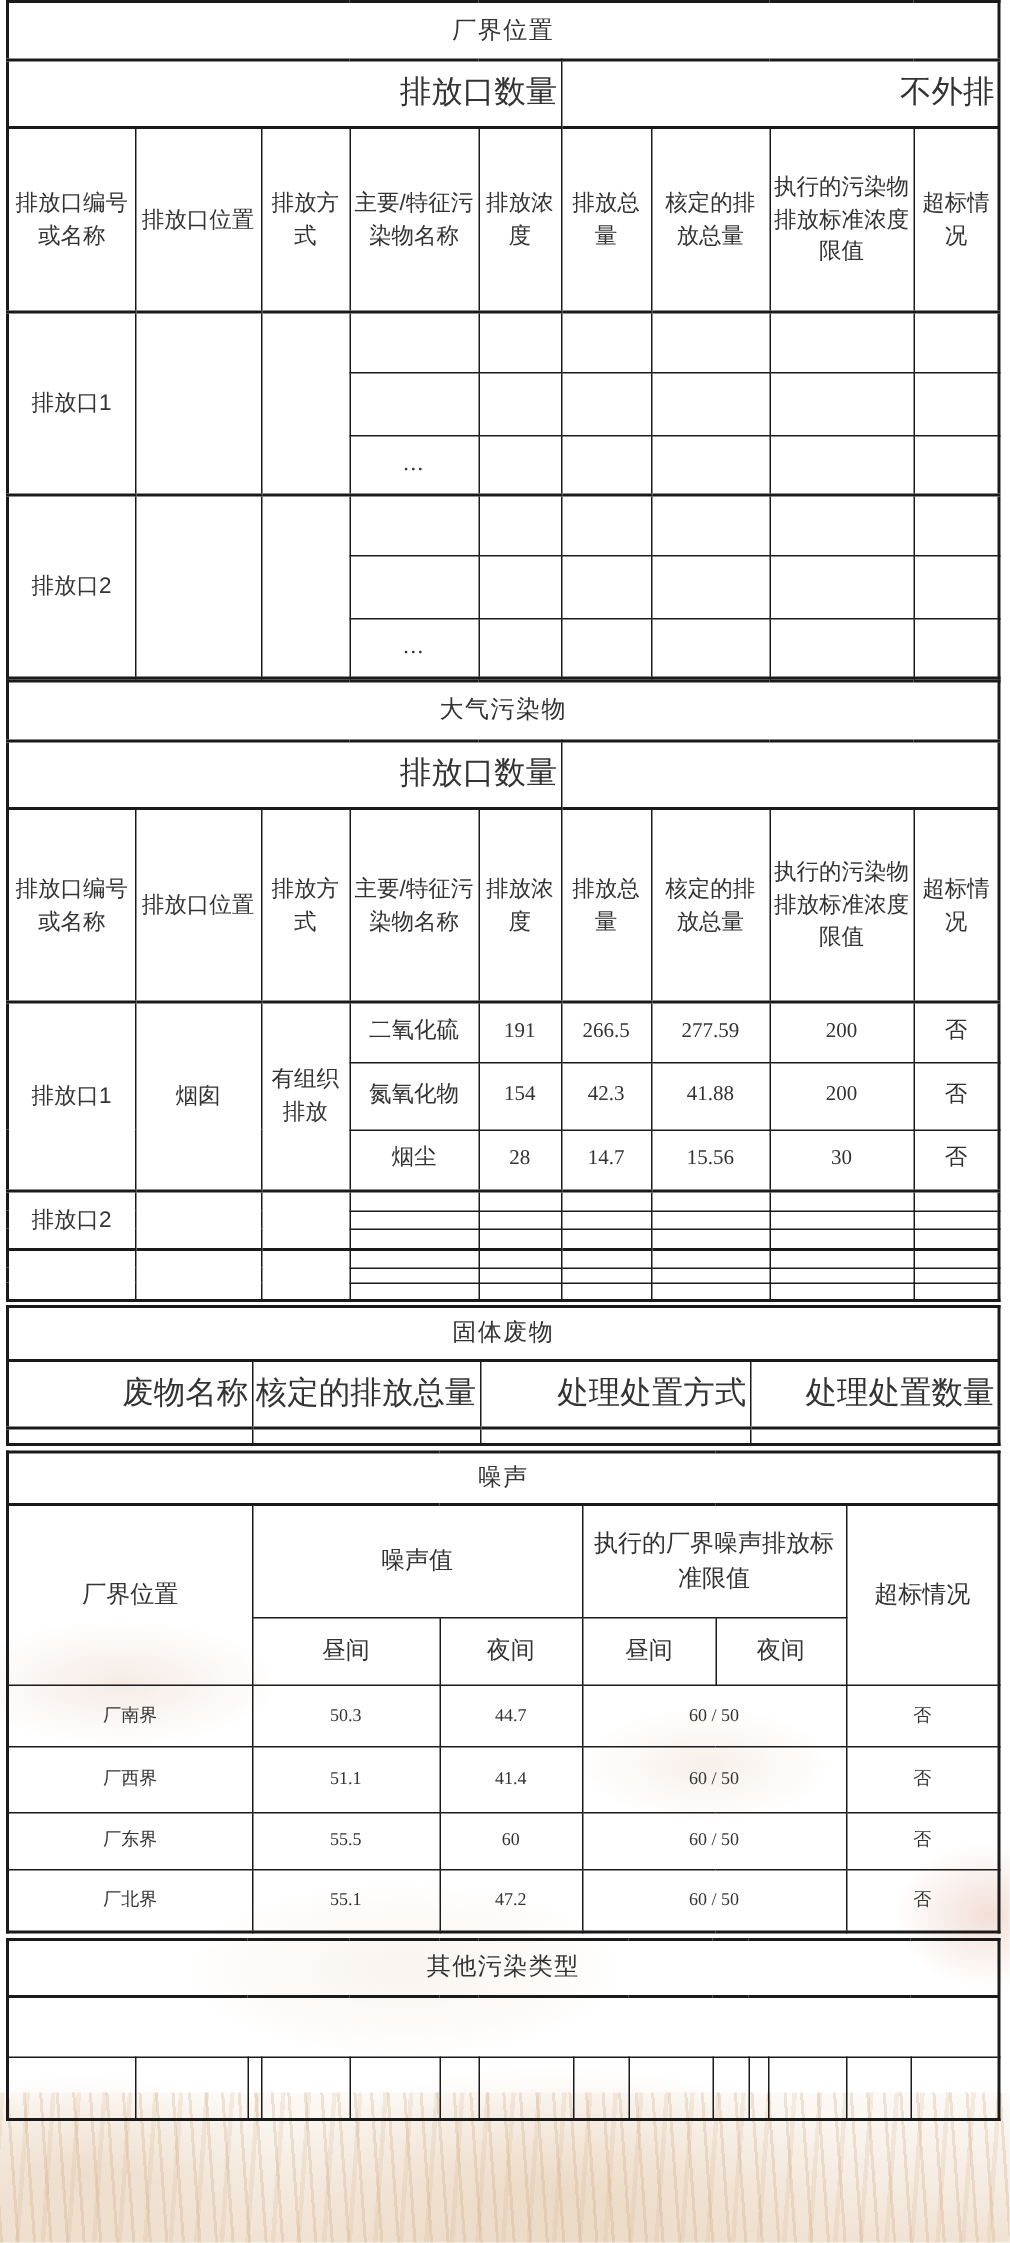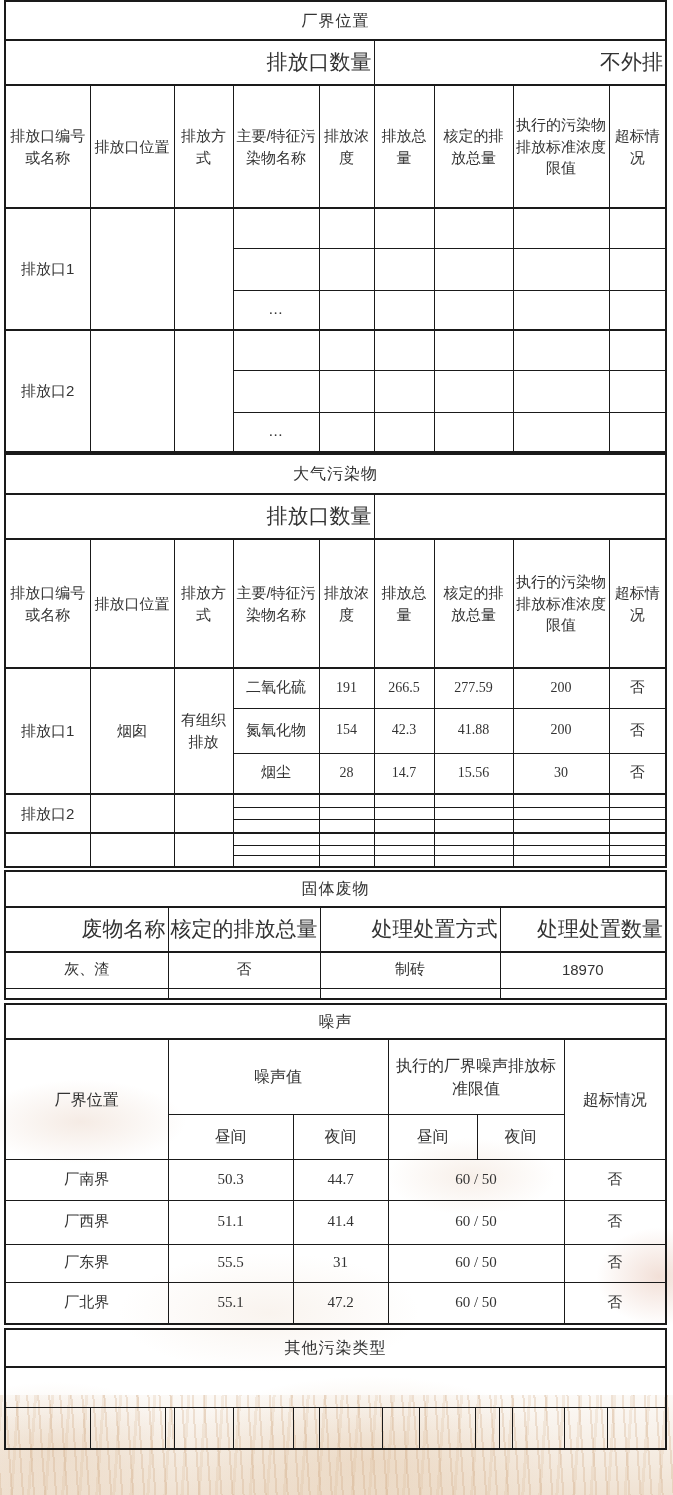--- a/index.html
+++ b/index.html
@@ -47,21 +47,21 @@
   tr.title-row>td{font-size:16px;border-bottom-width:2px;letter-spacing:1px;}
   tr.grp-row>th{font-size:21px;border-bottom-width:2px;text-align:right;}
   tr.colhead-row>th{border-bottom-width:2px;}
   .serif{font-family:"Liberation Serif","DejaVu Serif",serif;}
   .num{font-family:"Liberation Serif","DejaVu Serif",serif;font-size:14px;}
   
   .p6{padding:0 6px;} .p8{padding:0 8px;} .p3{padding:0 3px;}
   .p4{padding:0 4px;} .p11{padding:0 11px;}
   .mt2{margin-top:2px;} .mt3{margin-top:3px;}
   .noise-tbl th{font-size:16px;}
-  .noise-tbl td{font-size:15px;}
+  .noise-tbl td{font-size:12px;}
   .ellip{font-weight:bold;letter-spacing:1px;}
 </style>
 </head>
 <body>
 
 <div class="wm wm-soft"></div>
 <div class="wm wm-grass"></div>
 
 <div class="page">
 
@@ -284,26 +284,20 @@
     <tbody>
         <tr class="title-row" style="height:36px">
       <td colspan="4">固体废物</td>
     </tr>
     <tr class="grp-row" style="height:45px">
       <th>废物名称</th>
       <th>核定的排放总量</th>
       <th>处理处置方式</th>
       <th>处理处置数量</th>
     </tr>
-    <tr style="height:36px">
-      <td class="serif">灰、渣</td>
-      <td class="serif">否</td>
-      <td class="serif">制砖</td>
-      <td>18970</td>
-    </tr>
     <tr style="height:11px">
           <td></td>
           <td></td>
           <td></td>
           <td></td>
         </tr>
   </tbody>
     </table>
 
   <table class="tbl noise-tbl mt3">
@@ -341,21 +335,21 @@
     <tr style="height:44px">
       <td class="serif">厂西界</td>
       <td class="num">51.1</td>
       <td class="num">41.4</td>
       <td colspan="2" class="num">60 / 50</td>
       <td class="serif">否</td>
     </tr>
     <tr style="height:38px">
       <td class="serif">厂东界</td>
       <td class="num">55.5</td>
-      <td class="num">31</td>
+      <td class="num">60</td>
       <td colspan="2" class="num">60 / 50</td>
       <td class="serif">否</td>
     </tr>
     <tr style="height:42px">
       <td class="serif">厂北界</td>
       <td class="num">55.1</td>
       <td class="num">47.2</td>
       <td colspan="2" class="num">60 / 50</td>
       <td class="serif">否</td>
     </tr>

